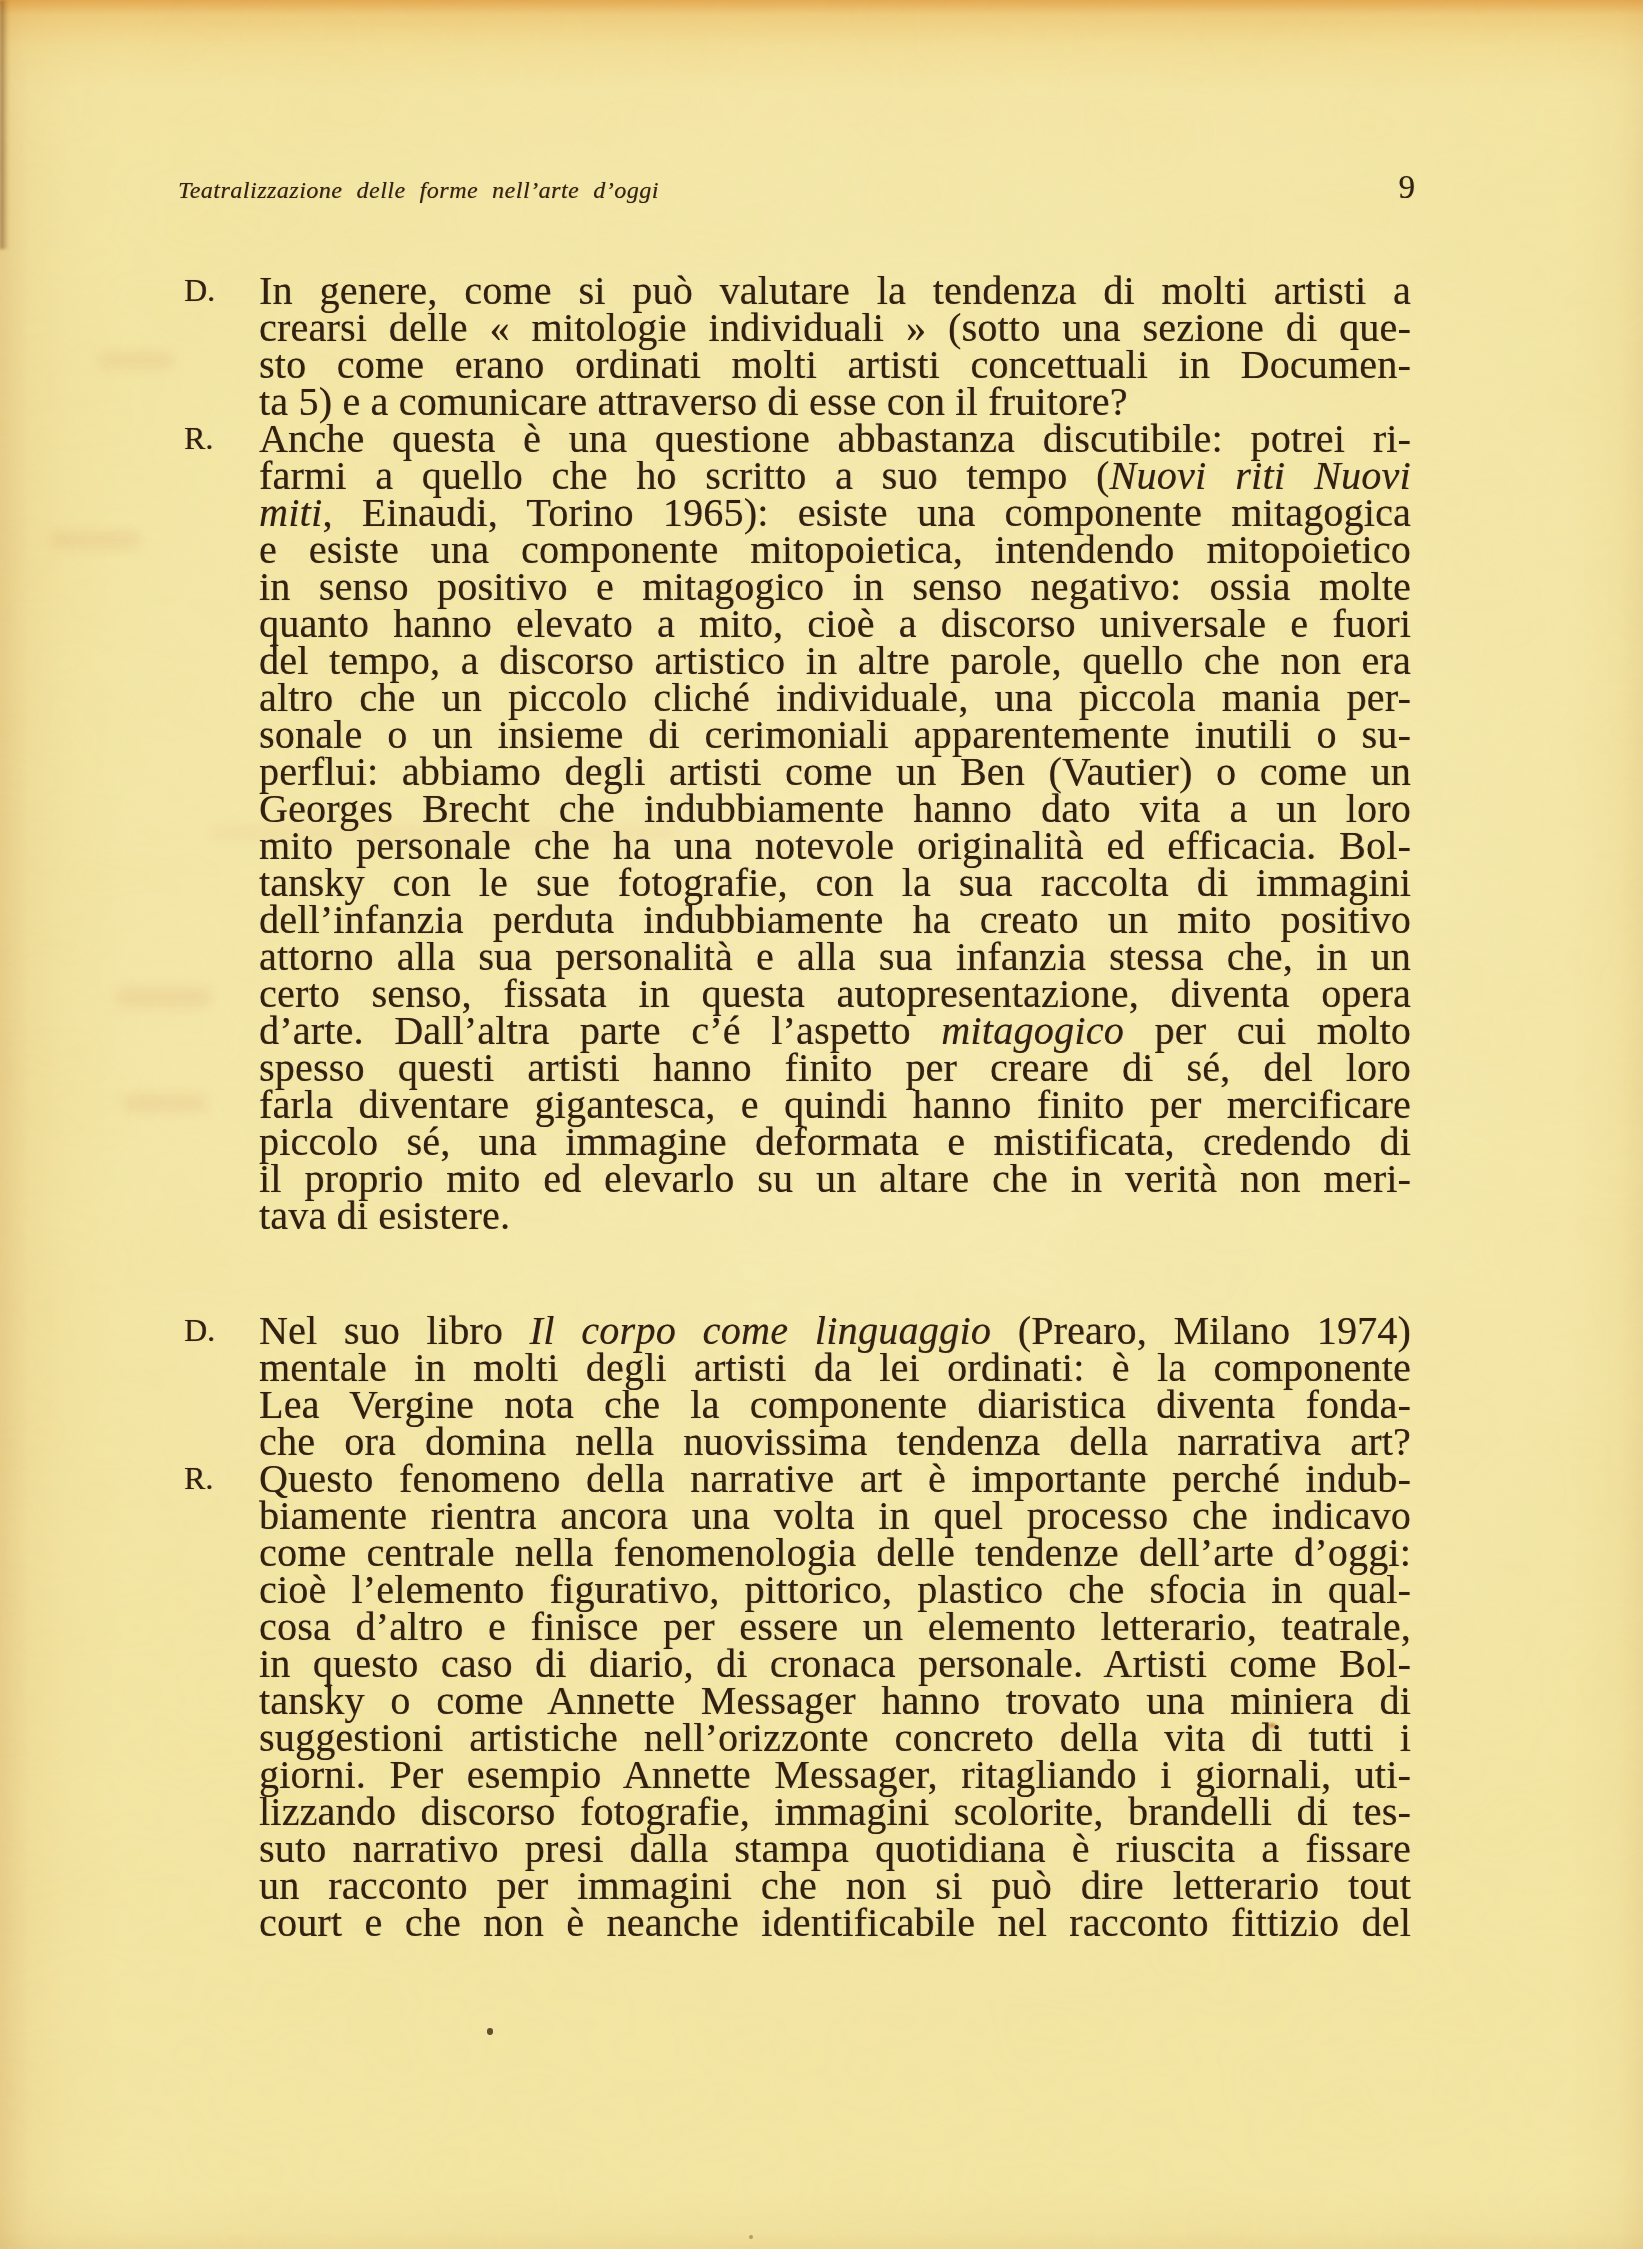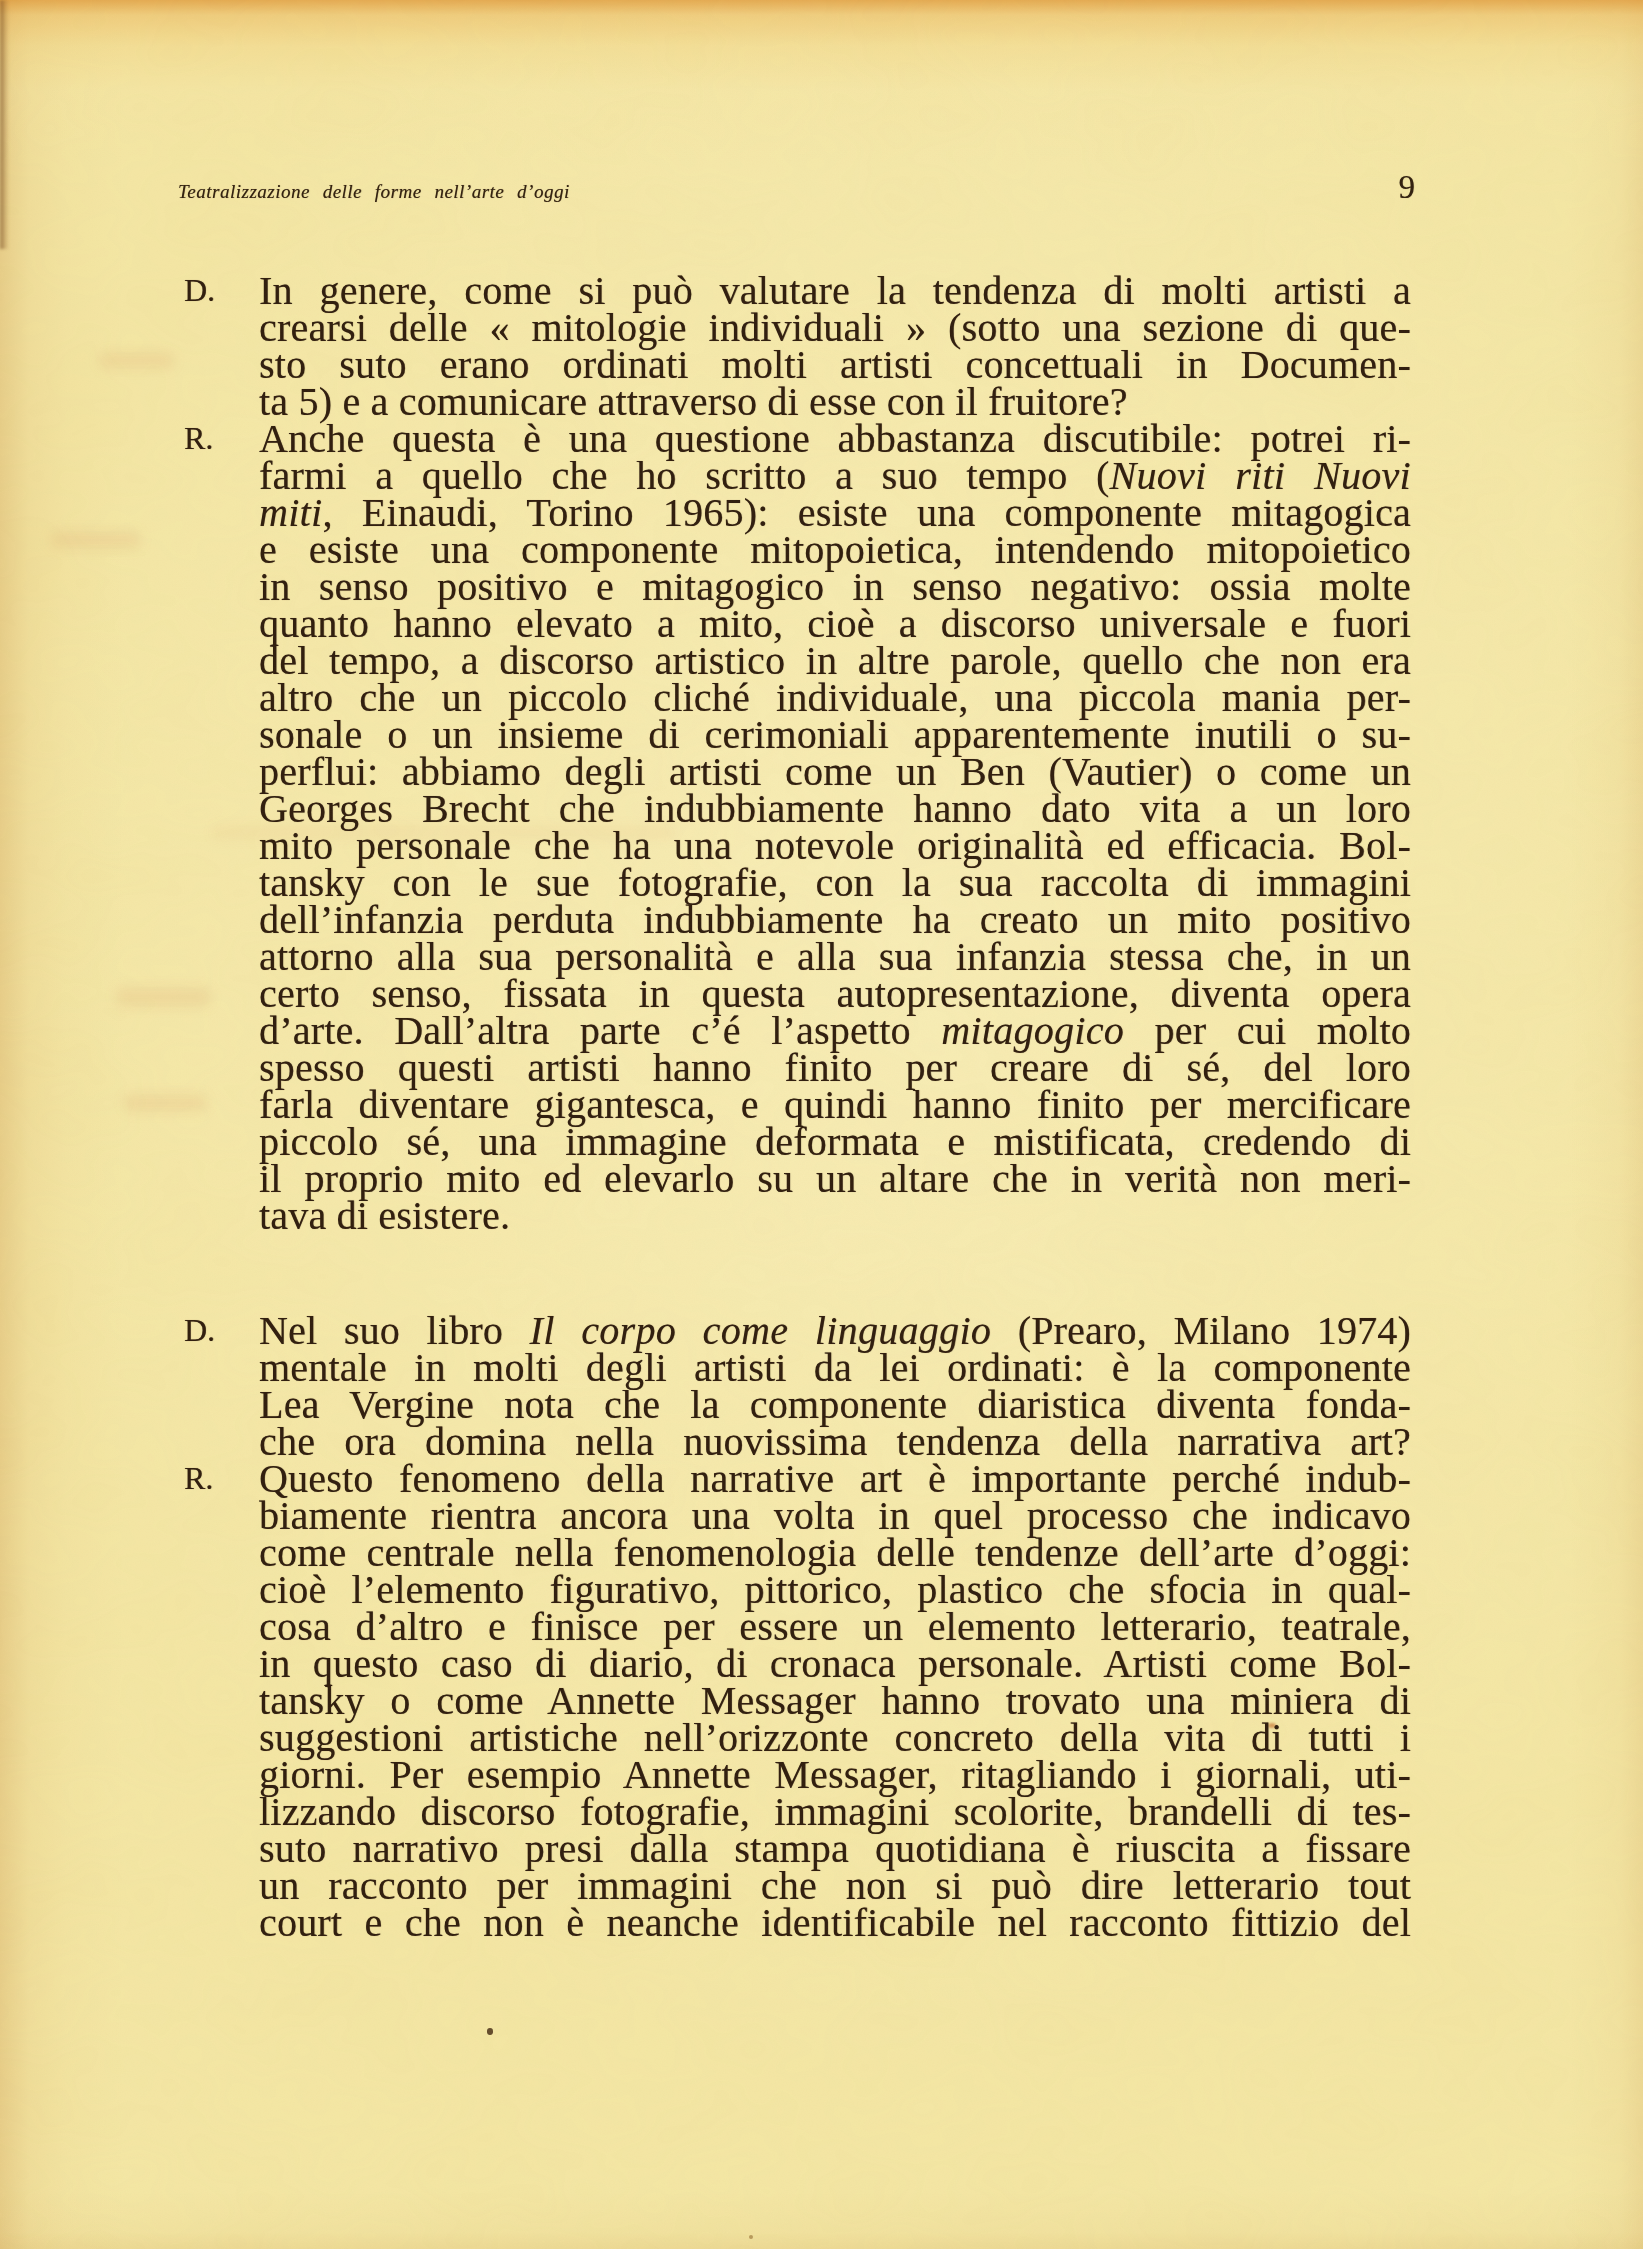--- a/index.html
+++ b/index.html
@@ -40,21 +40,21 @@
   }
   .texture{position:absolute;inset:0;pointer-events:none;}
   .texture svg{display:block;}
 
   .running-header{
     position:absolute;left:178px;top:169px;width:1237px;
     display:flex;justify-content:space-between;align-items:baseline;
     color:#31200f;
   }
   .header-title{
-    font-style:italic;font-size:19px;letter-spacing:0.5px;word-spacing:7.5px;
+    font-style:italic;font-size:24px;letter-spacing:0.5px;word-spacing:7.5px;
     text-shadow:0.3px 0.3px 0.7px rgba(49,32,15,0.55);
     font-family:Liberation Serif, serif;
   }
   .page-number{
     font-size:33px;
     text-shadow:0.3px 0.3px 0.7px rgba(49,32,15,0.55);
   }
 
   .content{
     position:absolute;left:184px;top:272px;width:1227px;
@@ -102,21 +102,21 @@
   <span class="header-title">Teatralizzazione delle forme nell’arte d’oggi</span>
   <span class="page-number">9</span>
 </div>
 
 <div class="content" id="content">
     <div class="para">
       <div class="speaker">D.</div>
       <div class="ptext">
         <div class="tline">In genere, come si può valutare la tendenza di molti artisti a</div>
         <div class="tline">crearsi delle « mitologie individuali » (sotto una sezione di que-</div>
-        <div class="tline">sto suto erano ordinati molti artisti concettuali in Documen-</div>
+        <div class="tline">sto come erano ordinati molti artisti concettuali in Documen-</div>
         <div class="tline last-left">ta 5) e a comunicare attraverso di esse con il fruitore?</div>
       </div>
     </div>
     <div class="para">
       <div class="speaker">R.</div>
       <div class="ptext">
         <div class="tline">Anche questa è una questione abbastanza discutibile: potrei ri-</div>
         <div class="tline">farmi a quello che ho scritto a suo tempo (<i>Nuovi riti Nuovi</i></div>
         <div class="tline"><i>miti</i>, Einaudi, Torino 1965): esiste una componente mitagogica</div>
         <div class="tline">e esiste una componente mitopoietica, intendendo mitopoietico</div>

